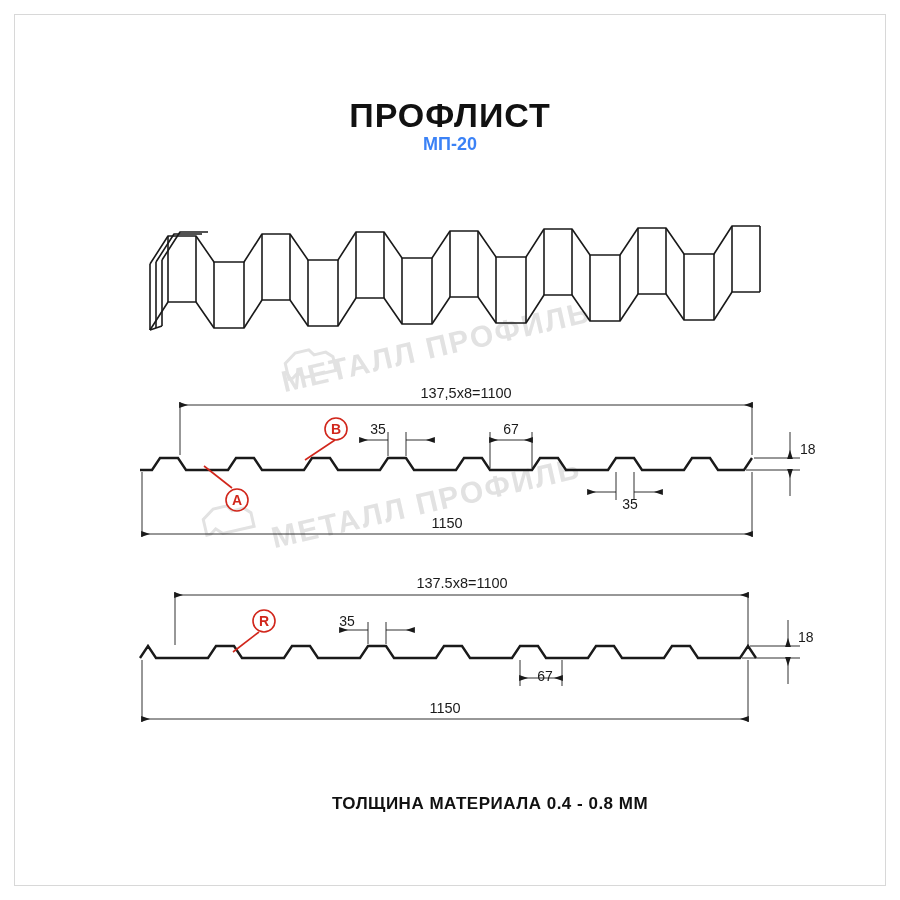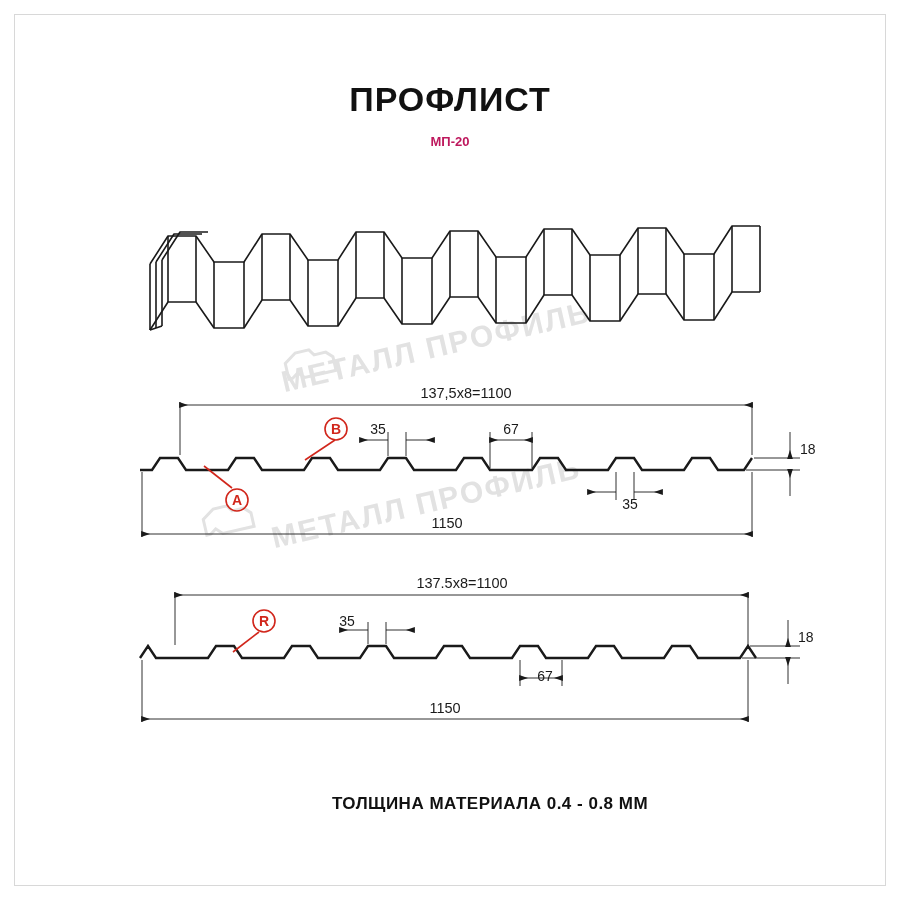--- a/index.html
+++ b/index.html
@@ -26,37 +26,37 @@
     left: 14px;
     top: 14px;
     width: 872px;
     height: 872px;
     border: 1px solid #d8d8d8;
     box-sizing: border-box;
   }
   .title {
     position: absolute;
     left: 0;
-    top: 80px;
+    top: 96px;
     width: 900px;
     text-align: center;
     font-size: 34px;
     font-weight: bold;
     letter-spacing: 1px;
     color: #111111;
   }
   .subtitle {
     position: absolute;
     left: 0;
     top: 134px;
     width: 900px;
     text-align: center;
-    font-size: 13px;
+    font-size: 18px;
     font-weight: bold;
-    color: #be185d;
+    color: #3b82f6;
   }
   .footnote {
     position: absolute;
     left: 0;
     top: 794px;
     width: 900px;
     text-align: center;
     font-size: 17px;
     font-weight: bold;
     color: #111111;

